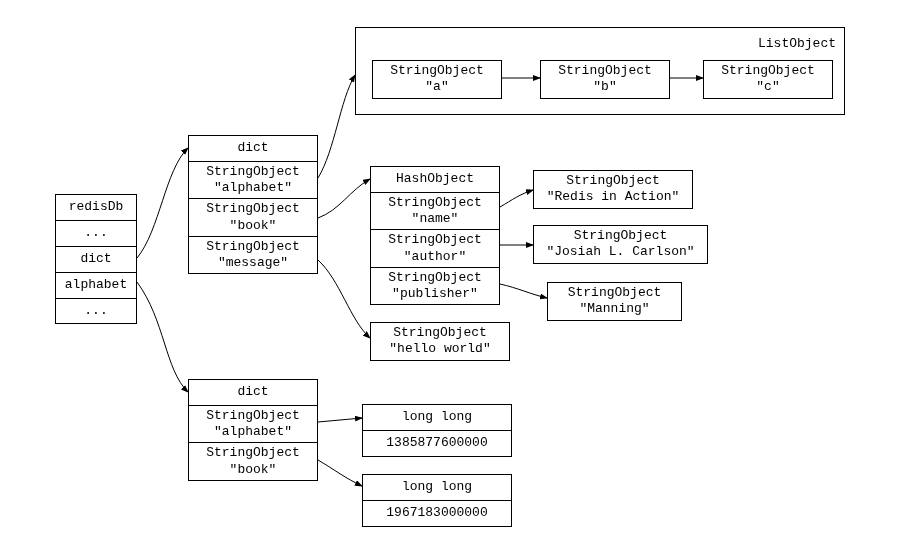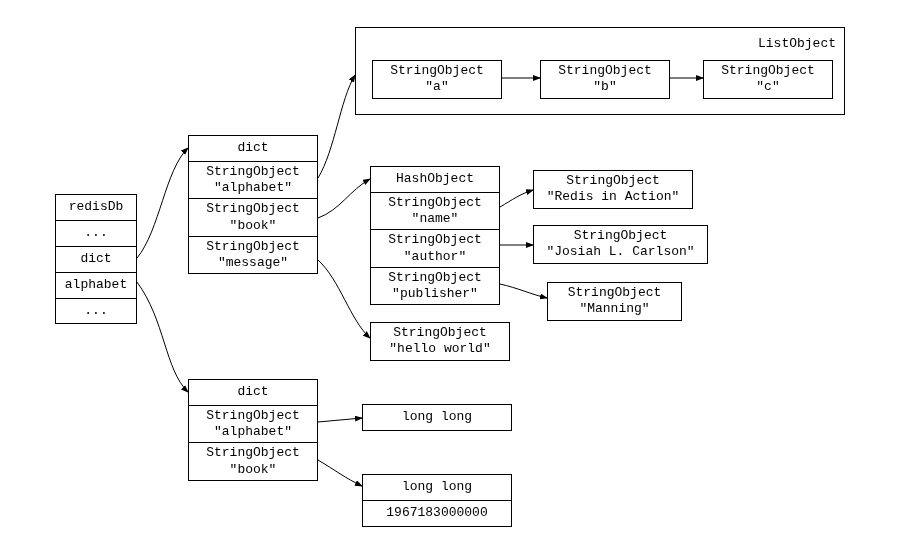--- a/index.html
+++ b/index.html
@@ -95,20 +95,21 @@
 <div class="box" style="left:547px; top:282px; width:135px;">
   <div class="two-line">StringObject<br>"Manning"</div>
 </div>
 
 <div class="box" style="left:370px; top:322px; width:140px;">
   <div class="two-line">StringObject<br>"hello world"</div>
 </div>
 
 <div class="box" style="left:362px; top:404px; width:150px;">
   <div class="cell">long long</div>
+  <div class="cell">1385877600000</div>
 </div>
 
 <div class="box" style="left:362px; top:474px; width:150px;">
   <div class="cell">long long</div>
   <div class="cell">1967183000000</div>
 </div>
 
 <svg class="arrows">
   <defs>
     <marker id="arrowhead" markerWidth="8" markerHeight="6" refX="7" refY="3" orient="auto">

